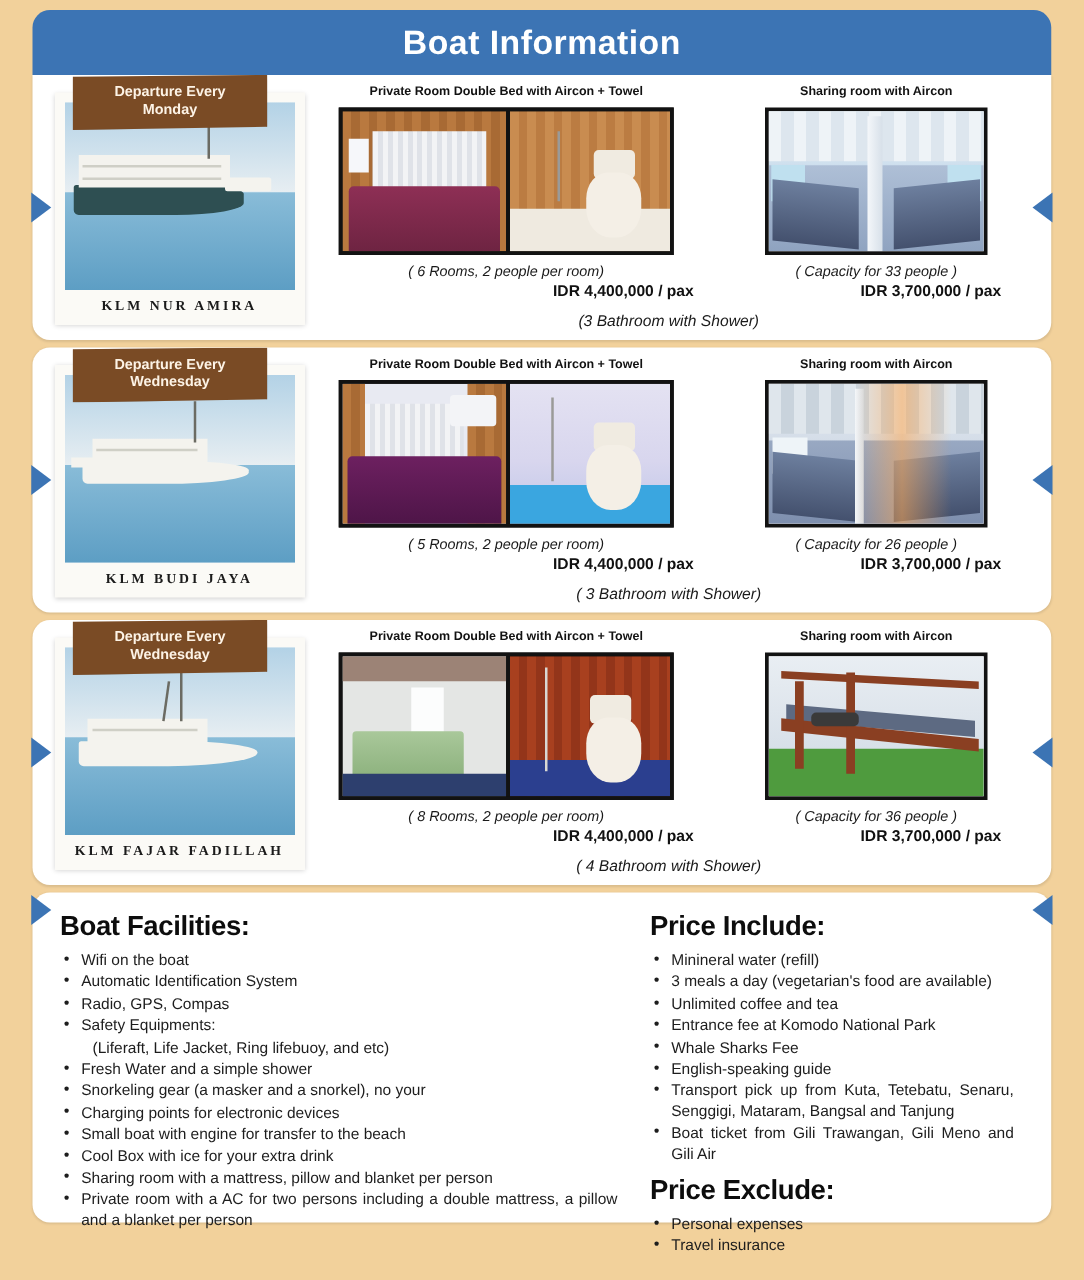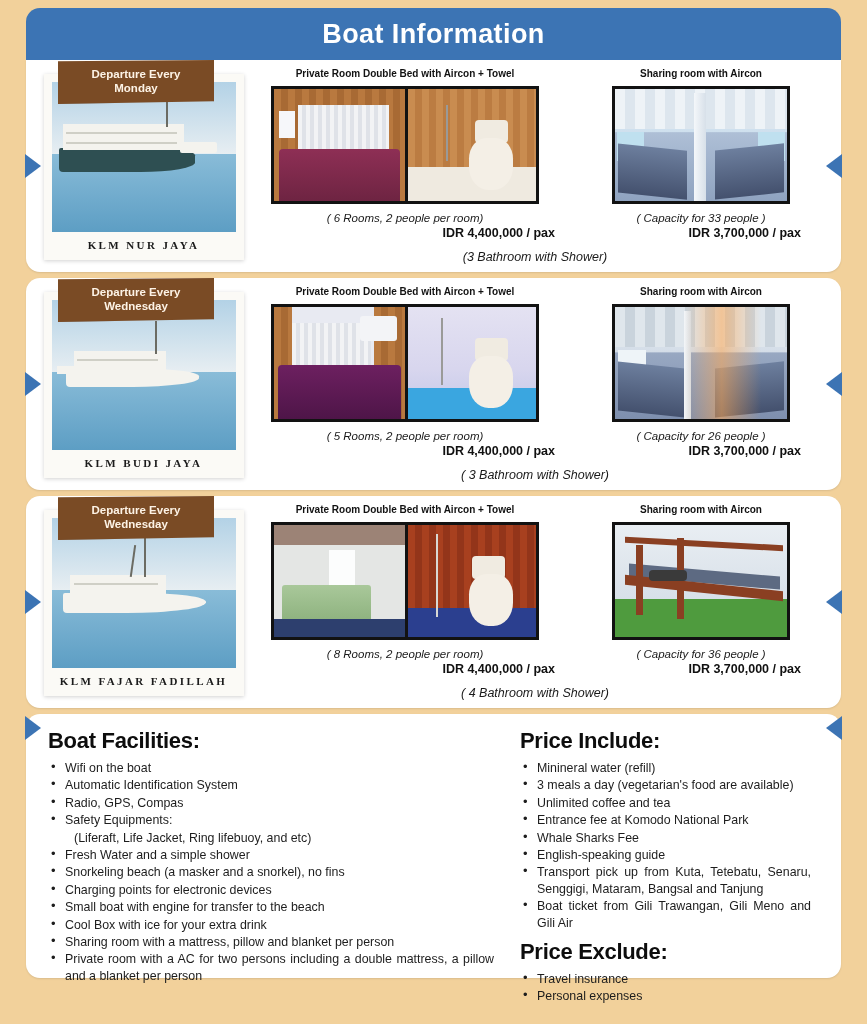--- a/index.html
+++ b/index.html
@@ -275,21 +275,21 @@
           <div class="boat-photo">
             <div class="sky"></div>
               <div class="sea"></div>
             <div class="darkhull" style="left:4%;top:44%;width:74%;height:16%;border-radius:2px 30% 40% 4px;"></div>
             <div class="hull" style="left:6%;top:28%;width:66%;height:17%;"></div>
             <div class="deckline" style="left:8%;top:33%;width:60%;"></div>
             <div class="deckline" style="left:8%;top:40%;width:60%;"></div>
             <div class="mast" style="left:62%;top:8%;height:22%;"></div>
             <div class="hull" style="left:70%;top:40%;width:20%;height:7%;border-radius:2px;"></div>
           </div>
-          <div class="boat-caption">KLM NUR JAYA</div>
+          <div class="boat-caption">KLM NUR AMIRA</div>
         </div>
       </div>
 
       <div class="boat-right">
         <div class="rooms-row">
           <div class="room-col private">
             <div class="room-title">Private Room Double Bed with Aircon + Towel</div>
             <div class="photo-pair">
               <div>
                 <div class="r-wood"></div>
@@ -470,21 +470,21 @@
 
     <div class="fac-col-left">
       <div class="fac-heading">Boat Facilities:</div>
       <ul class="fac-list">
         <li class="bullet">Wifi on the boat</li>
         <li class="bullet">Automatic Identification System</li>
         <li class="bullet">Radio, GPS, Compas</li>
         <li class="bullet">Safety Equipments:</li>
         <li class="nobullet">(Liferaft, Life Jacket, Ring lifebuoy, and etc)</li>
         <li class="bullet">Fresh Water and a simple shower</li>
-        <li class="bullet">Snorkeling beach (a masker and a snorkel), no fins</li>
+        <li class="bullet">Snorkeling gear (a masker and a snorkel), no your</li>
         <li class="bullet">Charging points for electronic devices</li>
         <li class="bullet">Small boat with engine for transfer to the beach</li>
         <li class="bullet">Cool Box with ice for your extra drink</li>
         <li class="bullet">Sharing room with a mattress, pillow and blanket per person</li>
         <li class="bullet justify">Private room with a AC for two persons including a double mattress, a pillow and a blanket per person</li>
       </ul>
     </div>
 
     <div class="fac-col-right">
       <div class="fac-heading">Price Include:</div>
@@ -493,19 +493,19 @@
         <li class="bullet">3 meals a day (vegetarian's food are available)</li>
         <li class="bullet">Unlimited coffee and tea</li>
         <li class="bullet">Entrance fee at Komodo National Park</li>
         <li class="bullet">Whale Sharks Fee</li>
         <li class="bullet">English-speaking guide</li>
         <li class="bullet justify">Transport pick up from Kuta, Tetebatu, Senaru, Senggigi, Mataram, Bangsal and Tanjung</li>
         <li class="bullet justify">Boat ticket from Gili Trawangan, Gili Meno and Gili Air</li>
       </ul>
       <div class="fac-heading second">Price Exclude:</div>
       <ul class="fac-list">
+        <li class="bullet">Personal expenses</li>
         <li class="bullet">Travel insurance</li>
-        <li class="bullet">Personal expenses</li>
       </ul>
     </div>
   </div>
 
 </div>
 
 </body></html>

